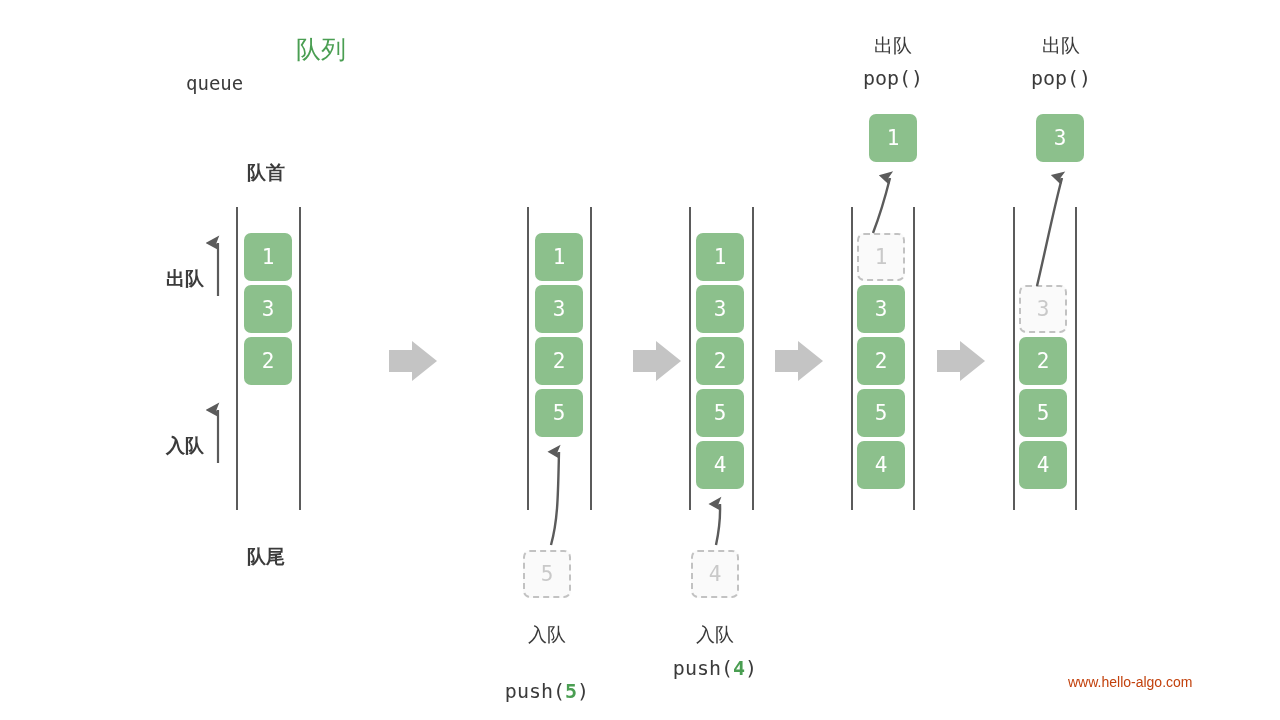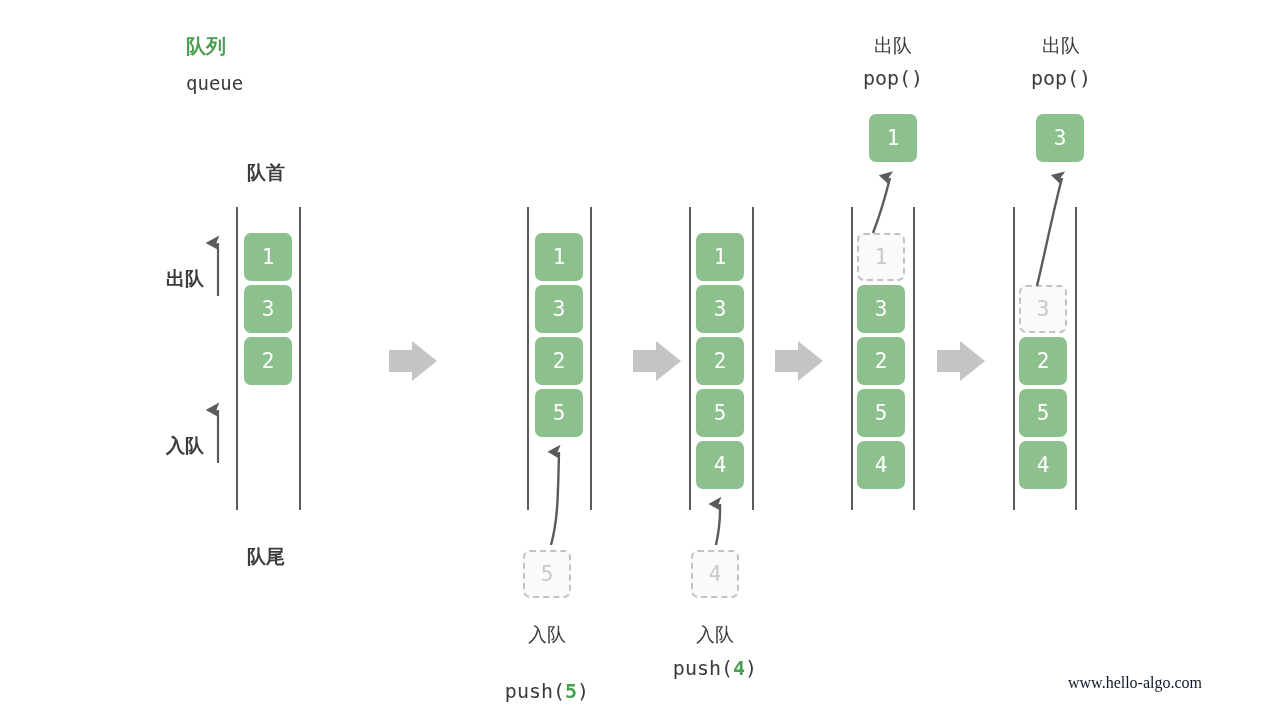--- a/index.html
+++ b/index.html
@@ -17,25 +17,25 @@
     position: relative;
     width: 1280px;
     height: 720px;
     background: #ffffff;
   }
   .abs { position: absolute; }
 
   
   .title-cn {
     font-family: "Liberation Sans", sans-serif;
-    font-weight: bold;
-    font-size: 20px;
+    font-weight: normal;
+    font-size: 25px;
     color: #4a9e52;
     white-space: nowrap;
-    text-align: left;
+    text-align: right;
   }
   .title-mono {
     font-family: "DejaVu Sans Mono", monospace;
     font-size: 19px;
     color: #3b3b3b;
     white-space: nowrap;
     text-align: left;
   }
   .label-cn {
     font-family: "Liberation Sans", sans-serif;
@@ -54,23 +54,23 @@
   }
   .op-mono {
     font-family: "DejaVu Sans Mono", monospace;
     font-size: 20px;
     color: #3b3b3b;
     white-space: nowrap;
     text-align: center;
   }
   .arg-green { color: #4a9e52; font-weight: bold; }
   .watermark {
-    font-family: Liberation Serif, serif;
-    font-size: 16px;
-    color: #0f172a;
+    font-family: Liberation Sans, sans-serif;
+    font-size: 14px;
+    color: #c2410c;
     white-space: nowrap;
   }
 
   
   .cell {
     width: 48px;
     height: 48px;
     border-radius: 7px;
     box-sizing: border-box;
     display: flex;

